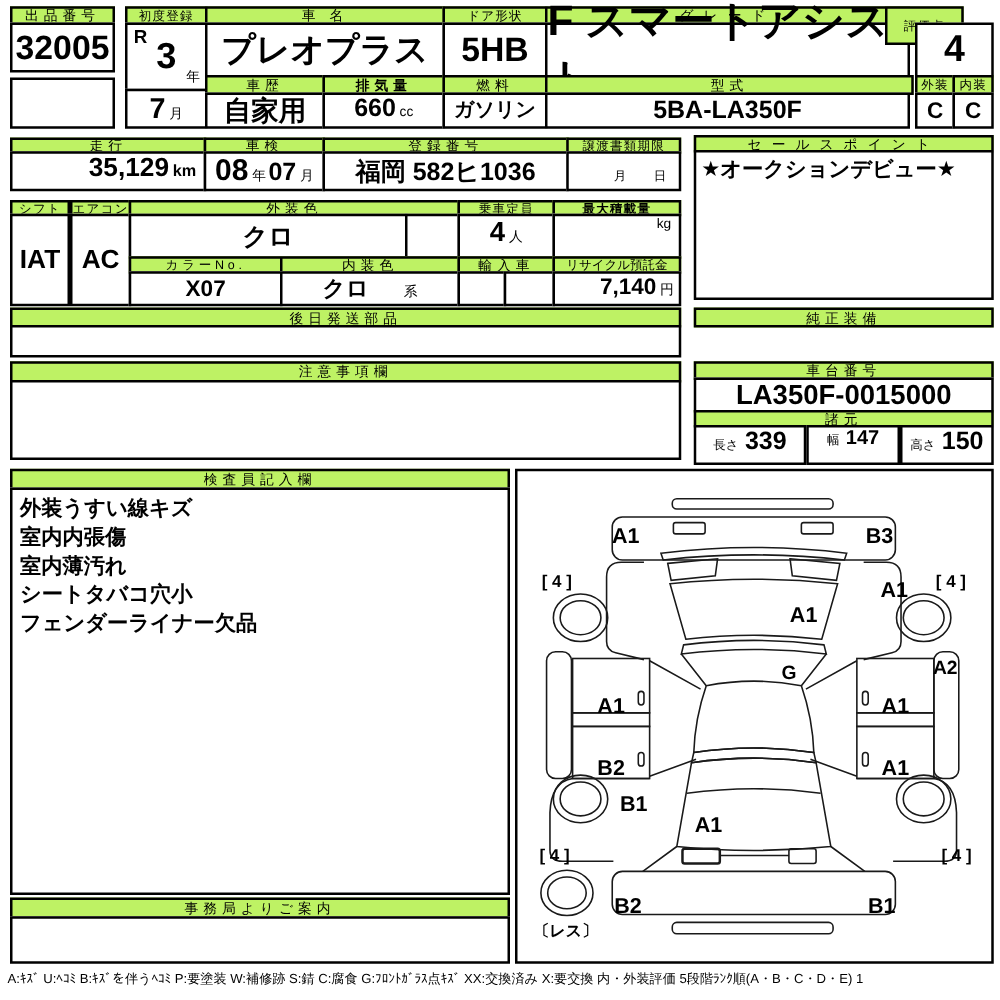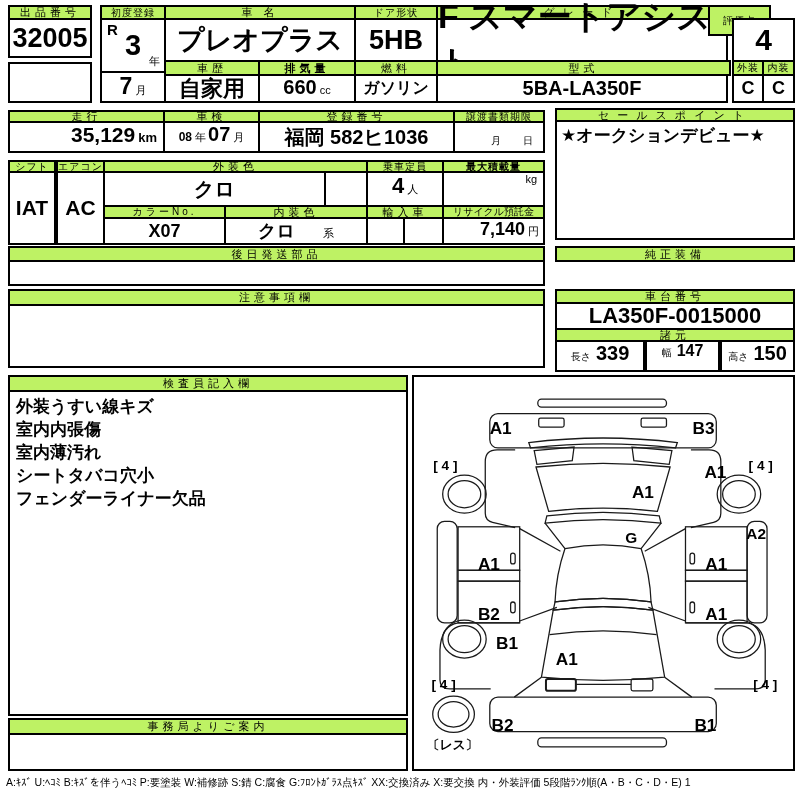--- a/index.html
+++ b/index.html
@@ -73,21 +73,21 @@
   <div class="c v" style="left:762px;top:74px;width:33px;height:29px;font-size:18px">C</div>
 
   <div class="c hd" style="left:8px;top:110px;width:157px;height:13px">走行</div>
   <div class="c v base right" style="left:8px;top:121px;width:157px;height:32px;padding-right:6px">
     <span style="font-size:21px">35,129</span>
     <span class="unit" style="font-size:13px;font-weight:bold">km</span>
   </div>
 
   <div class="c hd" style="left:163px;top:110px;width:97px;height:13px">車検</div>
   <div class="c v base" style="left:163px;top:121px;width:97px;height:32px">
-    <span style="font-size:12px">08</span>
+    <span style="font-size:24px">08</span>
     <span class="unit">年</span>
     <span style="font-size:20px;margin-left:2px">07</span>
     <span class="unit">月</span>
   </div>
 
   <div class="c hd" style="left:258px;top:110px;width:197px;height:13px">登録番号</div>
   <div class="c v" style="left:258px;top:121px;width:197px;height:32px;font-size:20px">福岡 582ヒ1036</div>
 
   <div class="c hd sm" style="left:453px;top:110px;width:92px;height:13px">譲渡書類期限</div>
   <div class="c" style="left:453px;top:121px;width:92px;height:32px;align-items:flex-end;justify-content:flex-end;padding:0 10px 3px 0;gap:22px;font-size:10px">

